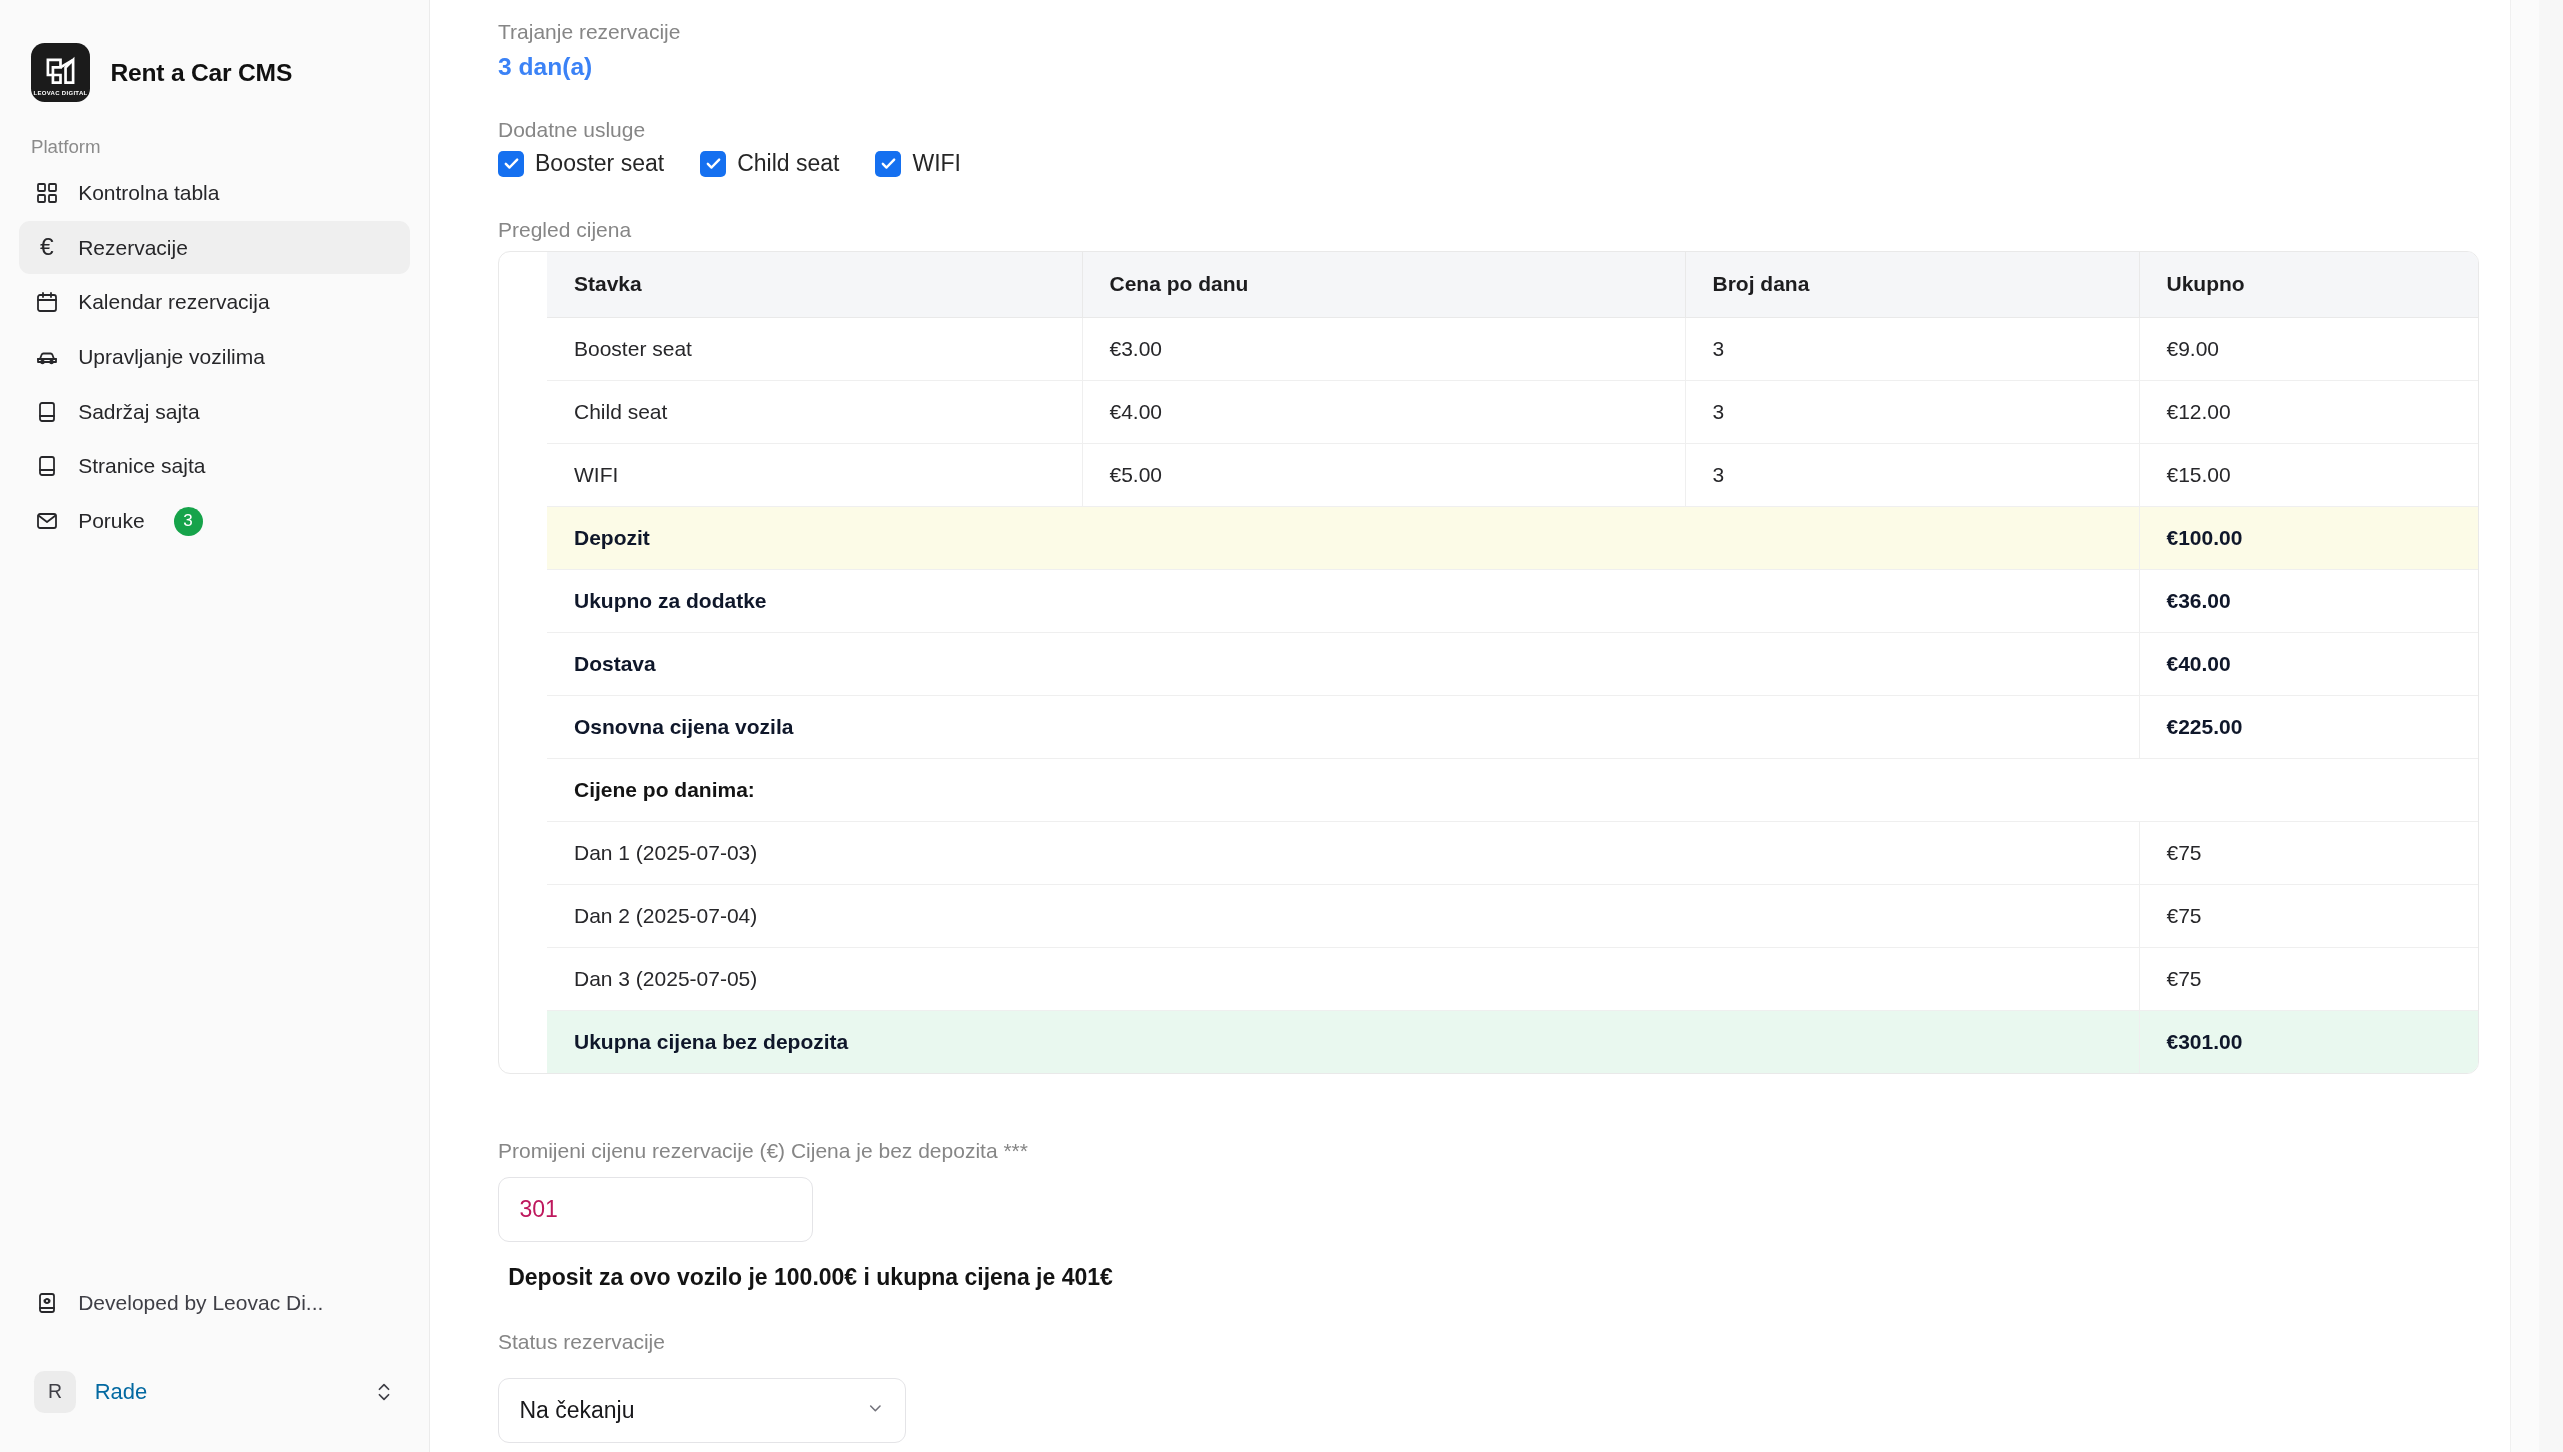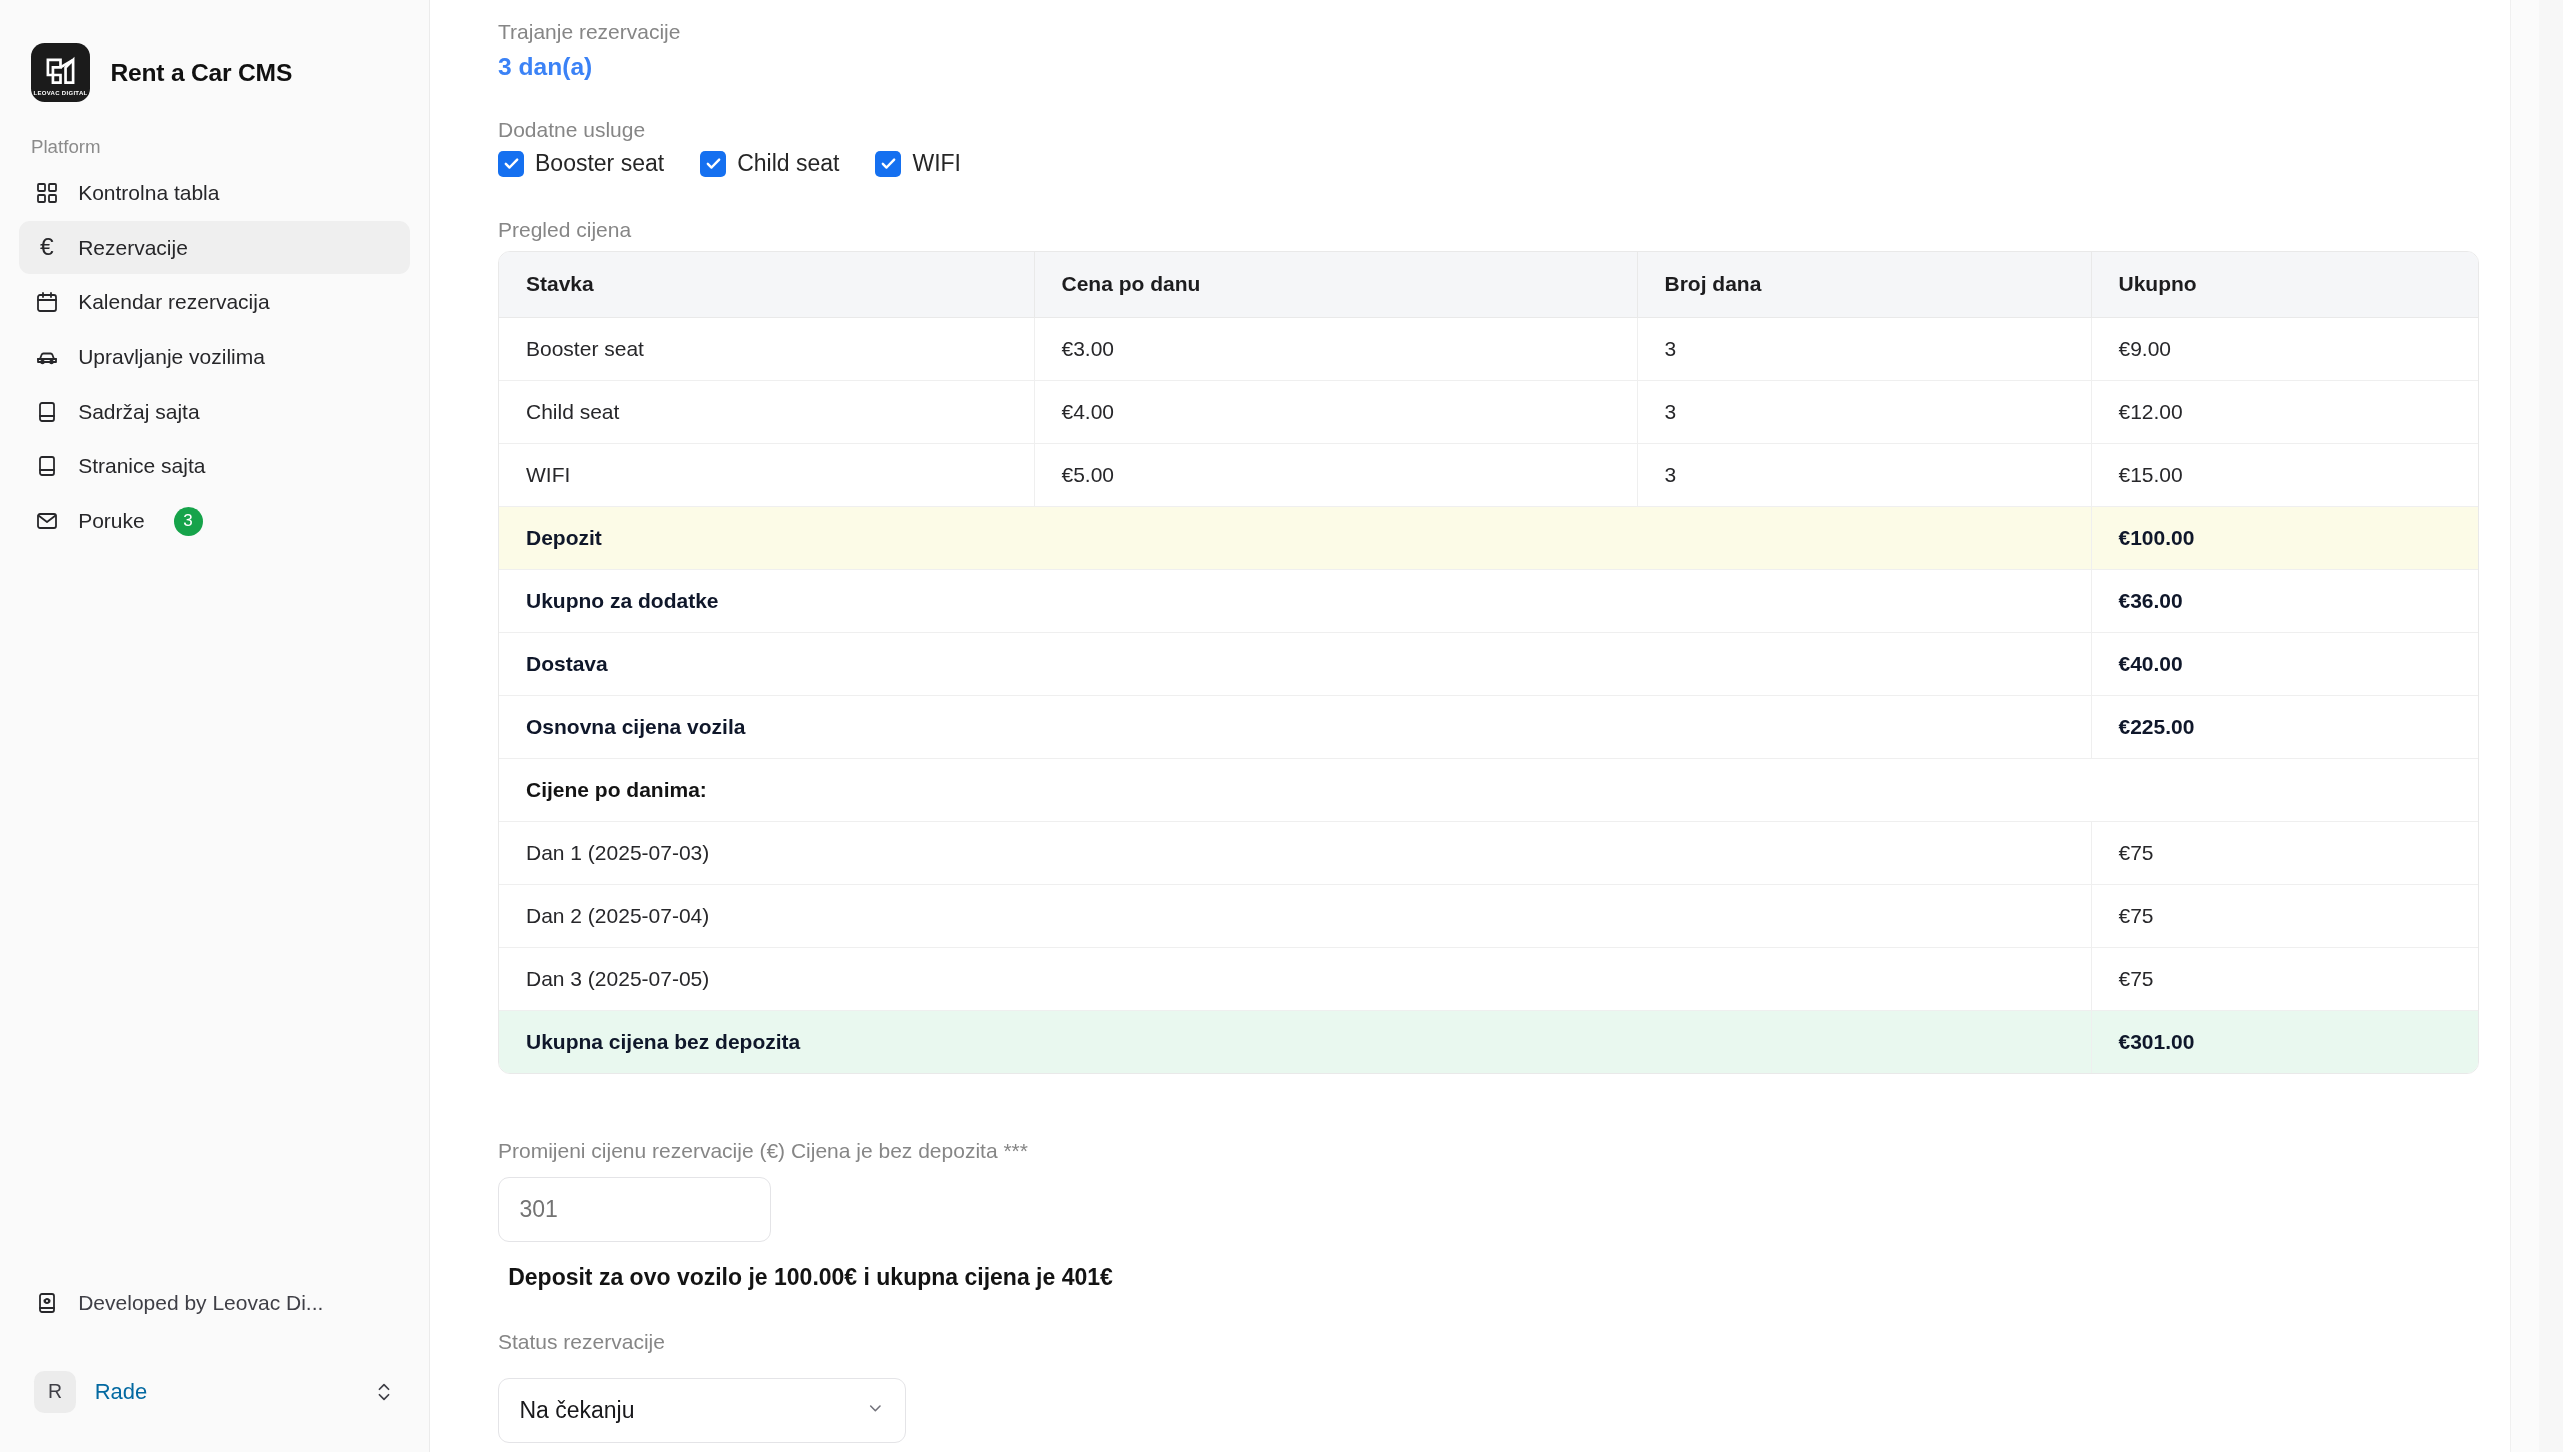--- a/index.html
+++ b/index.html
@@ -211,20 +211,21 @@
     color: #262626;
   }
 
   
   .table-wrap {
     border: 0.8px solid #e9e9e9;
     border-radius: 12px;
     overflow: hidden;
     width: 1981px;
     background: #fff;
+    padding-left: 48px;
   }
   table {
     border-collapse: collapse;
     width: 100%;
     table-layout: fixed;
   }
   th {
     background: #f5f6f8;
     text-align: left;
     font-size: 21px;
@@ -257,27 +258,27 @@
   tr.row-total td { background: #e9f8ef; margin-top: 8px; }
   tr.row-section td { font-weight: 700; color: #131313; }
 
   .bottom-form { margin-top: 65px; }
   .form-label {
     font-size: 21px;
     color: #868686;
     margin-bottom: 13.6px;
   }
   .price-input {
-    width: 273px;
+    width: 315px;
     height: 65px;
     border: 0.8px solid #e4e4e7;
     border-radius: 11px;
     background: #fff;
     font-size: 23px;
-    color: #737373;
+    color: #be185d;
     padding: 0 20.4px;
     font-family: "Liberation Sans", sans-serif;
     outline: none;
   }
   .deposit-note {
     margin-top: 22px;
     font-size: 23px;
     font-weight: 700;
     color: #131313;
     padding-left: 10.2px;

